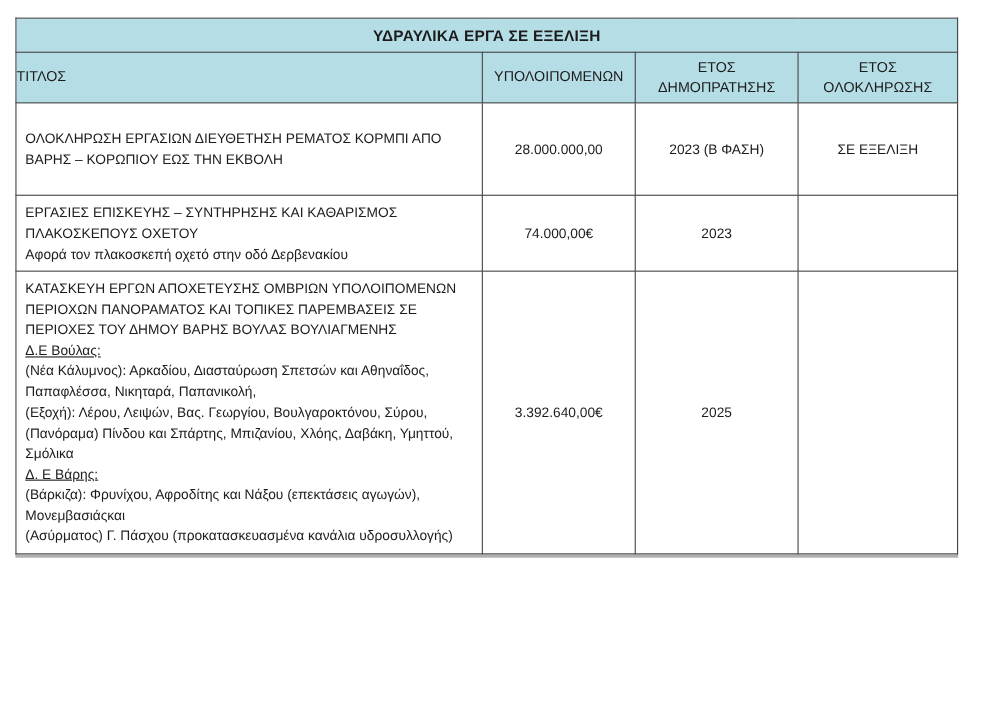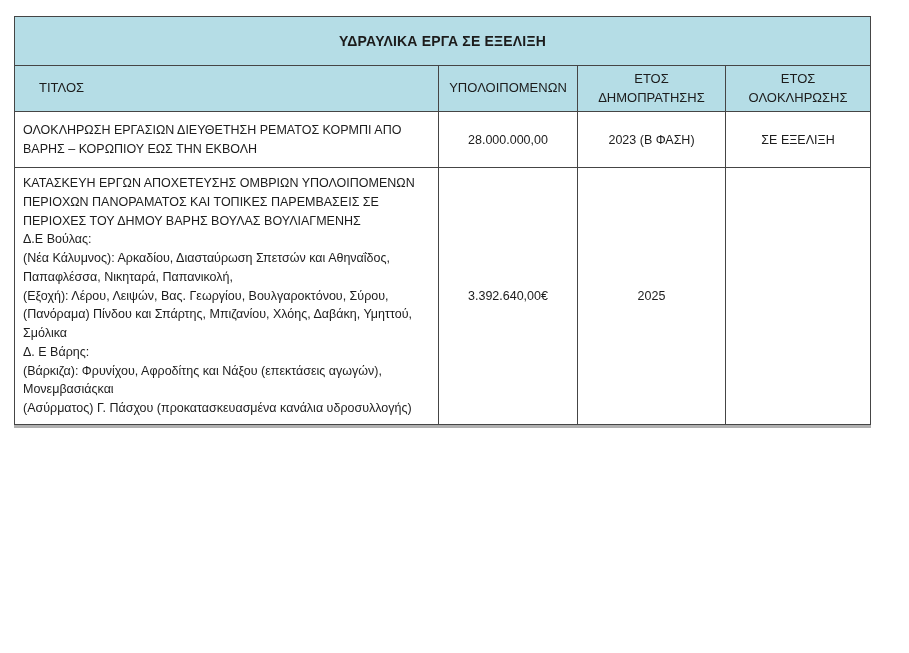--- a/index.html
+++ b/index.html
@@ -22,54 +22,54 @@
     width:856px;
     box-shadow:0 3px 0 var(--shadow);
   }
   col.c-title{width:424px;}
   col.c-budget{width:139px;}
   col.c-tender{width:148px;}
   col.c-completion{width:145px;}
   th,td{border:1px solid var(--border);}
   tr.title-row th{
     background:var(--header-bg);
-    height:49px;
+    height:31px;
     font-size:14px;
     font-weight:bold;
     text-align:center;
     letter-spacing:.2px;
   }
   tr.header-row th{
     background:var(--header-bg);
     height:46px;
     font-size:13px;
     font-weight:normal;
     text-align:center;
     vertical-align:middle;
     line-height:1.45;
     padding:2px 6px;
   }
-  tr.header-row th.h-title{text-align:left;padding-left:24px;}
+  tr.header-row th.h-title{text-align:left;padding-left:0;}
   tbody td{
     font-size:12.5px;
     vertical-align:middle;
     background:#ffffff;
   }
   td.cell-title{
     text-align:left;
     padding:6px 8px 6px 8px;
     line-height:1.5;
   }
   td.cell-budget, td.cell-tender, td.cell-completion{
     text-align:center;
     padding:12px 4px;
   }
   .block{margin:0;}
-  .block.underline{}
-  tbody tr:nth-child(1){height:56px;}
+  .block.underline{text-decoration:underline;}
+  tbody tr:nth-child(1){height:84px;}
   tbody tr:nth-child(2){height:48px;}
   tbody tr:nth-child(3){height:54px;}
   tbody tr:nth-child(4){height:56px;}
   tbody tr:nth-child(5){height:62px;}
   tbody tr:nth-child(6){height:246px;}
 </style>
 </head>
 <body>
 
 <div class="page">
@@ -95,20 +95,29 @@
         <tr>
           <td class="cell-title">
             <div class="block">ΟΛΟΚΛΗΡΩΣΗ ΕΡΓΑΣΙΩΝ ΔΙΕΥΘΕΤΗΣΗ ΡΕΜΑΤΟΣ ΚΟΡΜΠΙ ΑΠΟ ΒΑΡΗΣ – ΚΟΡΩΠΙΟΥ ΕΩΣ ΤΗΝ ΕΚΒΟΛΗ</div>
           </td>
           <td class="cell-budget">28.000.000,00</td>
           <td class="cell-tender">2023 (Β ΦΑΣΗ)</td>
           <td class="cell-completion">ΣΕ ΕΞΕΛΙΞΗ</td>
         </tr>
         <tr>
           <td class="cell-title">
+            <div class="block">ΕΡΓΑΣΙΕΣ ΕΠΙΣΚΕΥΗΣ – ΣΥΝΤΗΡΗΣΗΣ ΚΑΙ ΚΑΘΑΡΙΣΜΟΣ ΠΛΑΚΟΣΚΕΠΟΥΣ ΟΧΕΤΟΥ</div>
+            <div class="block">Αφορά τον πλακοσκεπή οχετό στην οδό Δερβενακίου</div>
+          </td>
+          <td class="cell-budget">74.000,00€</td>
+          <td class="cell-tender">2023</td>
+          <td class="cell-completion"></td>
+        </tr>
+        <tr>
+          <td class="cell-title">
             <div class="block">ΚΑΤΑΣΚΕΥΗ ΕΡΓΩΝ ΑΠΟΧΕΤΕΥΣΗΣ ΟΜΒΡΙΩΝ ΥΠΟΛΟΙΠΟΜΕΝΩΝ ΠΕΡΙΟΧΩΝ ΠΑΝΟΡΑΜΑΤΟΣ ΚΑΙ ΤΟΠΙΚΕΣ ΠΑΡΕΜΒΑΣΕΙΣ ΣΕ ΠΕΡΙΟΧΕΣ ΤΟΥ ΔΗΜΟΥ ΒΑΡΗΣ ΒΟΥΛΑΣ ΒΟΥΛΙΑΓΜΕΝΗΣ</div>
             <div class="block underline">Δ.Ε Βούλας:</div>
             <div class="block">(Νέα Κάλυμνος): Αρκαδίου, Διασταύρωση Σπετσών και Αθηναΐδος, Παπαφλέσσα, Νικηταρά, Παπανικολή,</div>
             <div class="block">(Εξοχή): Λέρου, Λειψών, Βας. Γεωργίου, Βουλγαροκτόνου, Σύρου,</div>
             <div class="block">(Πανόραμα) Πίνδου και Σπάρτης, Μπιζανίου, Χλόης, Δαβάκη, Υμηττού, Σμόλικα</div>
             <div class="block underline">Δ. Ε Βάρης:</div>
             <div class="block">(Βάρκιζα): Φρυνίχου, Αφροδίτης και Νάξου (επεκτάσεις αγωγών),</div>
             <div class="block">Μονεμβασιάςκαι</div>
             <div class="block">(Ασύρματος) Γ. Πάσχου (προκατασκευασμένα κανάλια υδροσυλλογής)</div>
           </td>

